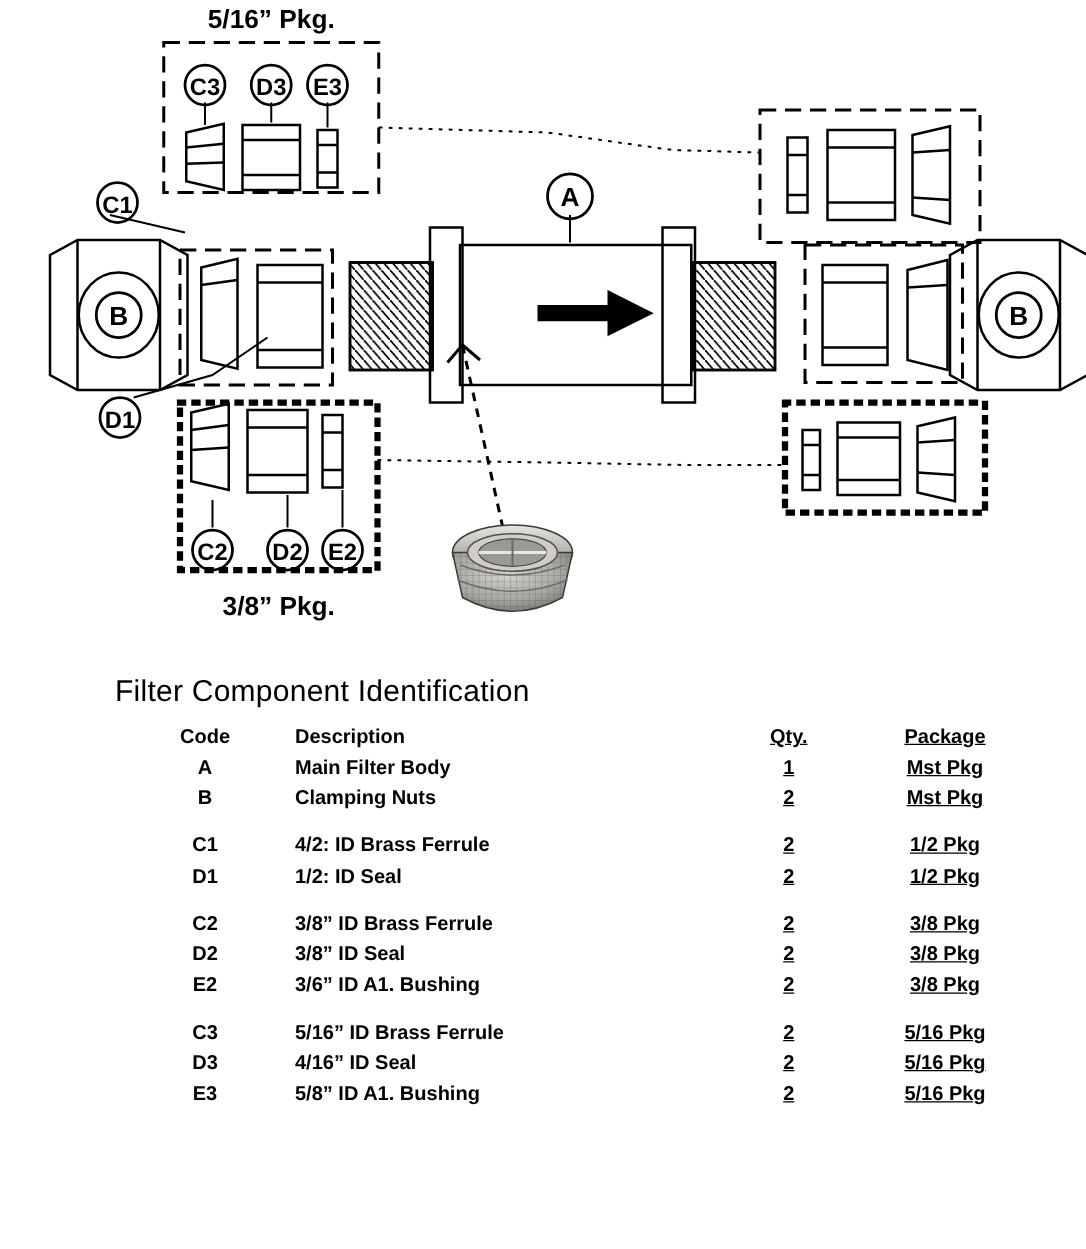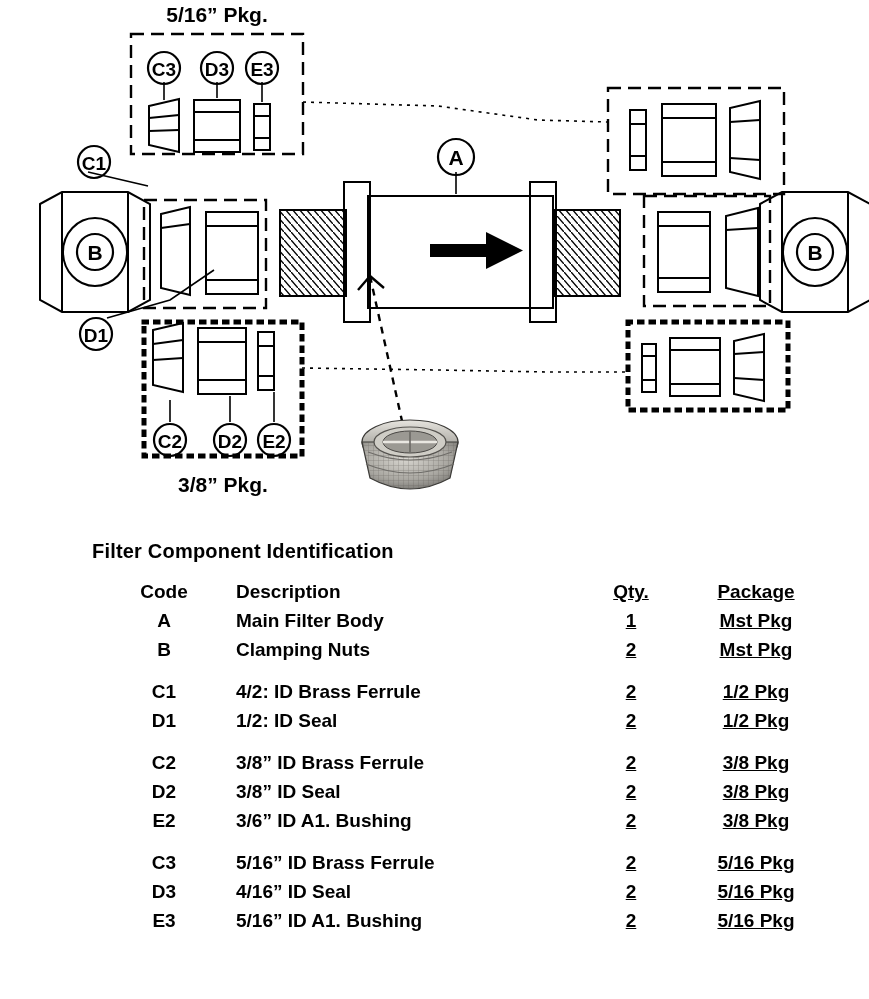--- a/index.html
+++ b/index.html
@@ -33,30 +33,30 @@
     position: absolute;
     left: 0;
     top: 520px;
     width: 869px;
     height: 479px;
   }
   .table-title {
     position: absolute;
     left: 92px;
     top: 20px;
-    font-size: 20px;
-    font-weight: bold;
+    font-size: 24px;
+    font-weight: normal;
     letter-spacing: 0.2px;
   }
   table.parts {
     position: absolute;
     left: 110px;
     top: 58px;
     border-collapse: collapse;
-    font-size: 19px;
+    font-size: 16px;
     font-weight: bold;
   }
   table.parts th, table.parts td {
     padding: 1px 0 1px 0;
     line-height: 1.42;
     white-space: nowrap;
   }
   table.parts th.c-code, table.parts td.c-code {
     width: 108px;
     text-align: center;
@@ -370,19 +370,19 @@
         <td class="c-pkg">5/16 Pkg</td>
       </tr>
       <tr>
         <td class="c-code">D3</td>
         <td class="c-desc">4/16” ID Seal</td>
         <td class="c-qty">2</td>
         <td class="c-pkg">5/16 Pkg</td>
       </tr>
       <tr>
         <td class="c-code">E3</td>
-        <td class="c-desc">5/16” ID A1. Bushing</td>
+        <td class="c-desc">5/8” ID A1. Bushing</td>
         <td class="c-qty">2</td>
         <td class="c-pkg">5/16 Pkg</td>
       </tr>
     </tbody>
   </table>
 </div>
 
 </body></html>

